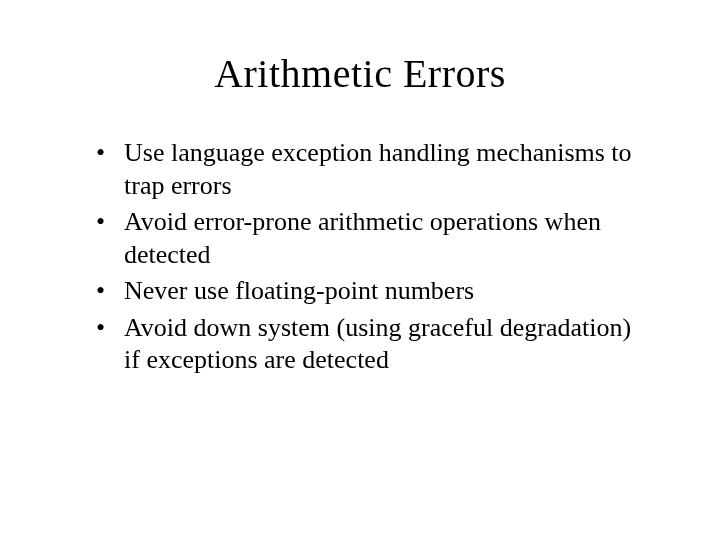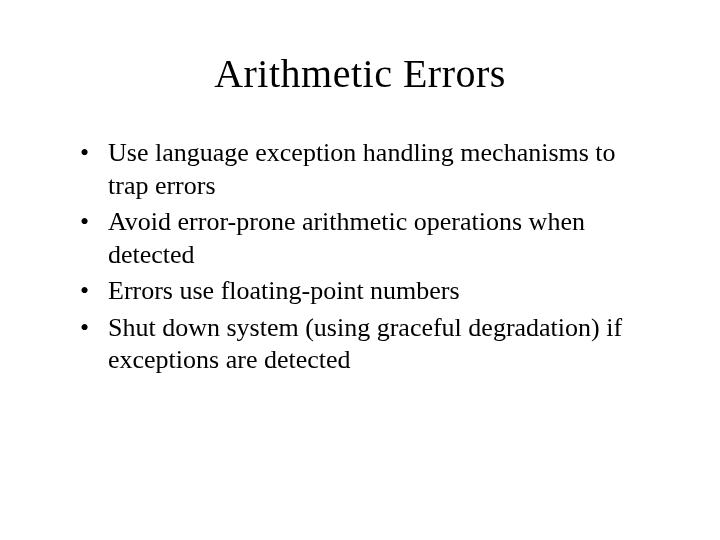--- a/index.html
+++ b/index.html
@@ -19,21 +19,21 @@
   }
   .title {
     text-align: center;
     font-size: 40px;
     font-weight: normal;
     margin: 0 0 40px 0;
     letter-spacing: 0.5px;
   }
   ul.bullets {
     list-style: none;
-    margin: 0;
+    margin: 16px;
     padding: 0 10px 0 20px;
   }
   ul.bullets li {
     position: relative;
     font-size: 26px;
     line-height: 1.25;
     padding-left: 28px;
     margin-bottom: 4px;
   }
   ul.bullets li::before {
@@ -45,16 +45,16 @@
   }
 </style>
 </head>
 <body>
 
 <div class="slide">
   <h1 class="title">Arithmetic Errors</h1>
   <ul class="bullets">
     <li>Use language exception handling mechanisms to trap errors</li>
     <li>Avoid error-prone arithmetic operations when detected</li>
-    <li>Errors use floating-point numbers</li>
-    <li>Shut down system (using graceful degradation) if exceptions are detected</li>
+    <li>Never use floating-point numbers</li>
+    <li>Avoid down system (using graceful degradation) if exceptions are detected</li>
   </ul>
 </div>
 
 </body></html>

